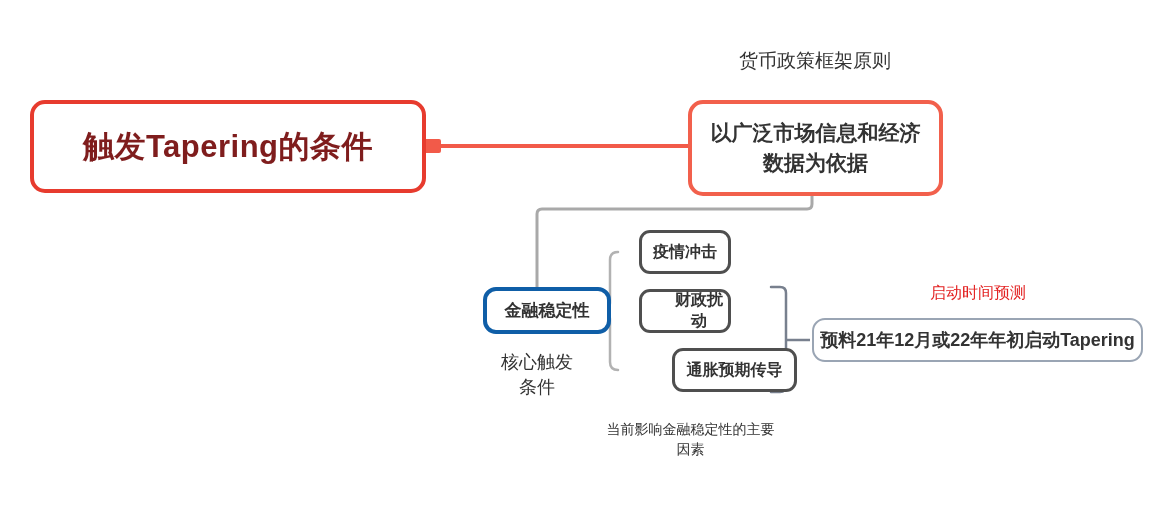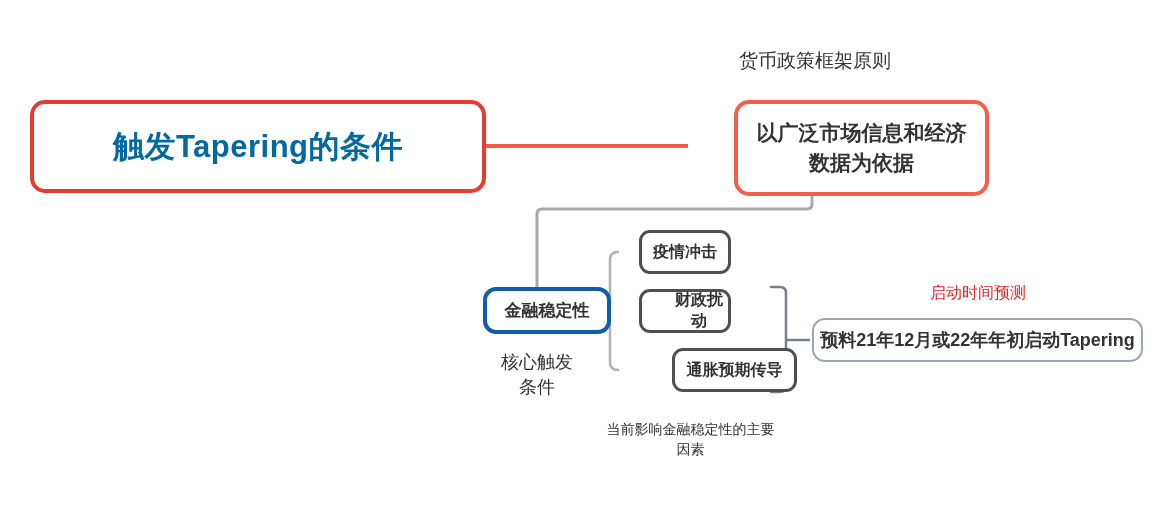--- a/index.html
+++ b/index.html
@@ -22,35 +22,34 @@
     box-sizing: border-box;
     display: flex;
     align-items: center;
     justify-content: center;
     text-align: center;
     background: #ffffff;
     color: #333333;
     font-weight: 700;
   }
   .node-root {
-    left: 30px; top: 100px; width: 456px; height: 93px;
+    left: 30px; top: 100px; width: 396px; height: 93px;
     border: 4px solid var(--main-border);
     border-radius: 15px;
     font-size: 31px;
-    color: #0369a1;
+    color: #7f1d1d;
     letter-spacing: 0.5px;
   }
   .node-principle {
     left: 688px; top: 100px; width: 255px; height: 96px;
     border: 4px solid var(--principle-border);
     border-radius: 15px;
     font-size: 21px;
     line-height: 1.45;
     padding: 0 18px;
-    margin-left: 46px;
   }
   .node-stability {
     left: 483px; top: 287px; width: 128px; height: 47px;
     border: 4px solid var(--blue-border);
     border-radius: 13px;
     font-size: 17px;
   }
   .node-factor {
     border: 3px solid var(--dark-border);
     border-radius: 11px;

